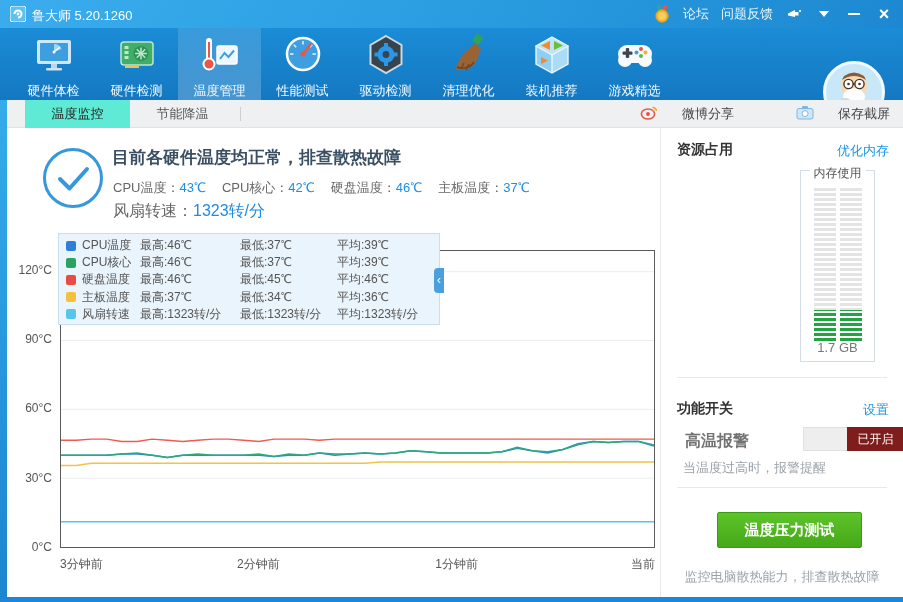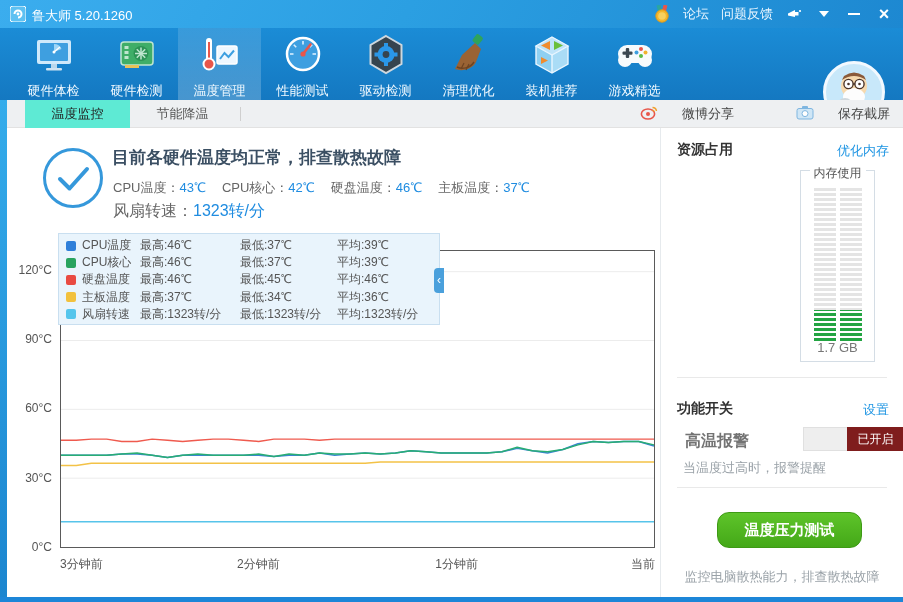--- a/index.html
+++ b/index.html
@@ -86,21 +86,21 @@
   .g-label span { background:#fff; padding:0 4px; font-size:12px; color:#555; }
   .g-wrap { position:absolute; left:50%; transform:translateX(-50%); top:17px; width:48px; height:154px; display:flex; gap:4px; }
   .g-col { flex:1; }
   .g-value { position:absolute; bottom:6px; width:100%; text-align:center; font-size:13px; color:#777; }
   .sb-div { position:absolute; left:16px; width:210px; height:1px; background:#e9e9e9; }
   .alarm-label { position:absolute; left:24px; top:303px; font-size:16px; font-weight:bold; color:#737373; }
   .toggle { position:absolute; left:142px; top:299px; width:82px; height:24px; background:#eee; border:1px solid #e0e0e0; cursor:default; }
   .toggle-on { position:absolute; left:-1px; top:-1px; width:57px; height:24px; background:#7f1d1d; color:#fff;
     font-size:12px; line-height:24px; text-align:center;margin-left:44px; }
   .alarm-desc { position:absolute; left:22px; top:331px; font-size:13px; color:#9aa2a8; }
-  .stress-btn { position:absolute; left:56px; top:384px; width:145px; height:36px; border-radius:12px;
+  .stress-btn { position:absolute; left:56px; top:384px; width:145px; height:36px; border-radius:2px;
     background:linear-gradient(180deg,#5ec42a,#44a818); border:1px solid #3e9a15; color:#fff;
     font-size:15px; font-weight:bold; text-align:center; line-height:34px; cursor:default;
     font-family:"Liberation Sans", sans-serif; }
   .stress-desc { position:absolute; left:0; top:440px; width:100%; text-align:center; font-size:13px; color:#9aa2a8; }
 </style>
 </head>
 <body>
 
 <div class="window">
 

